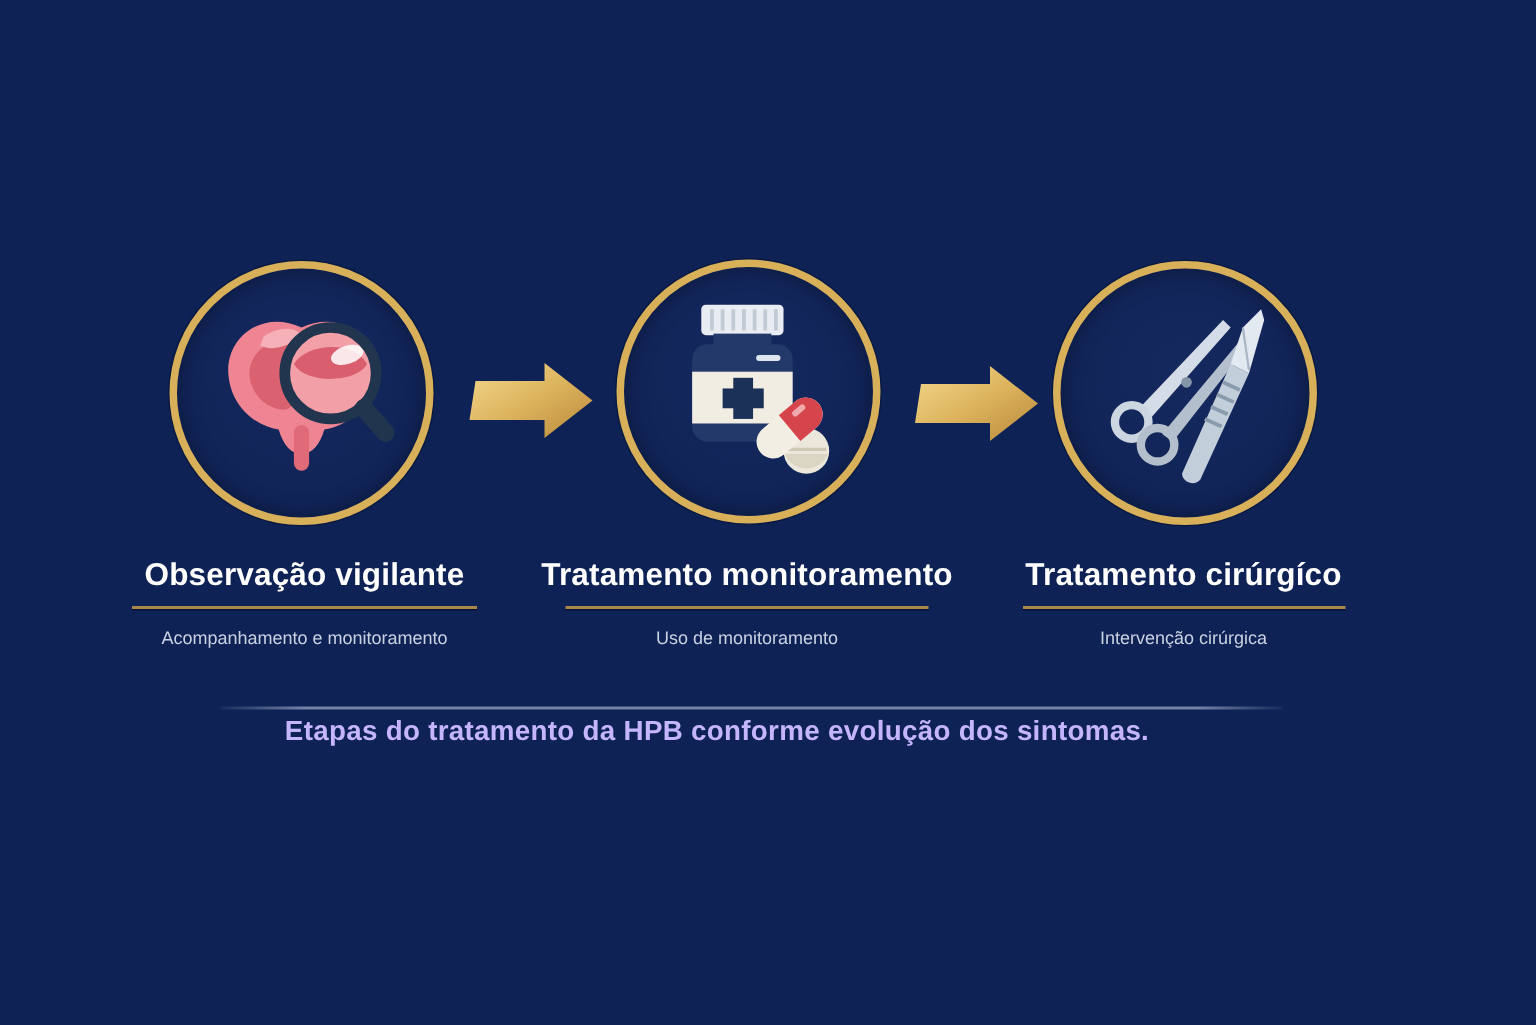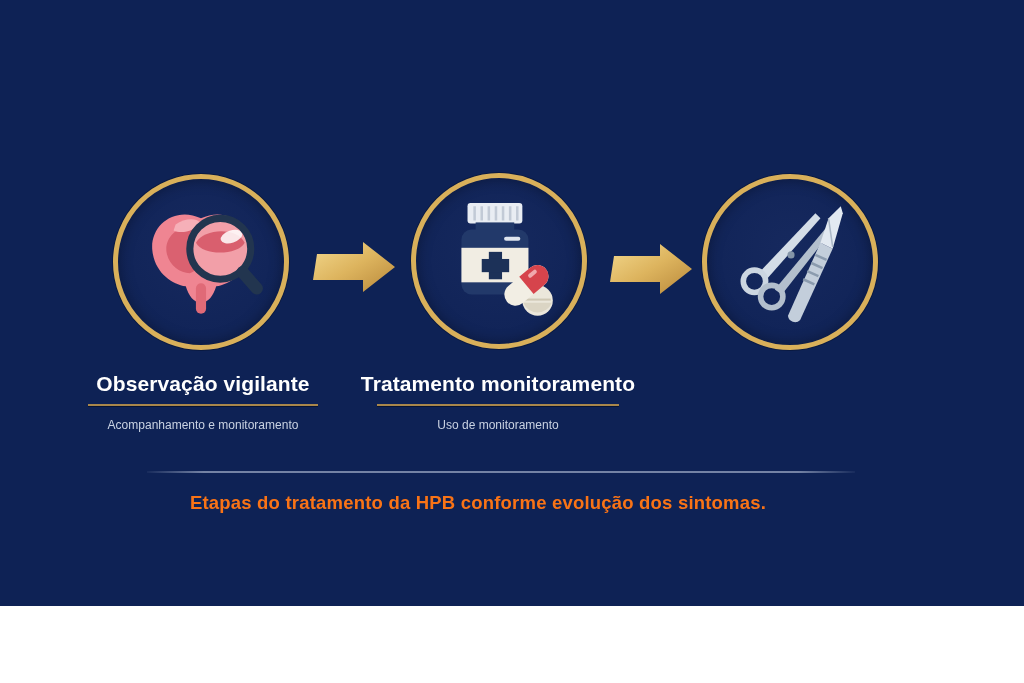--- a/index.html
+++ b/index.html
@@ -1,17 +1,17 @@
 <!DOCTYPE html>
 <html><head>
 <meta charset="utf-8">
 <style>
   html,body{margin:0;padding:0;}
   .canvas{
-    position:relative;width:1024px;height:606px;overflow:hidden;
+    position:relative;width:1024px;height:683px;overflow:hidden;
     background:#0e2255;
     font-family:"Liberation Sans",sans-serif;
   }
   
   .circle{
     position:absolute;width:166px;height:166px;border-radius:50%;
     border:5px solid #d9b05a;
     background:radial-gradient(circle at 50% 42%, #16295e 0%, #112458 68%, #0f2253 100%);
     box-shadow:inset 0 0 14px rgba(0,0,0,0.35), 0 0 0 1px rgba(0,0,0,0.25);
     display:flex;align-items:center;justify-content:center;
@@ -43,22 +43,22 @@
     margin:0 auto;color:#c9d2e2;font-size:12px;line-height:22px;
     max-width:215px;font-weight:normal;
   }
 
   .separator{
     position:absolute;left:147px;top:471px;width:708px;height:1.5px;
     background:linear-gradient(to right, rgba(200,210,230,0.05),
       rgba(200,210,230,0.55) 8%, rgba(200,210,230,0.55) 92%, rgba(200,210,230,0.05));
   }
   .caption{
-    position:absolute;left:478px;top:492px;transform:translateX(-50%);
-    color:#f97316;font-size:18.5px;font-weight:bold;white-space:nowrap;
+    position:absolute;left:478px;top:476px;transform:translateX(-50%);
+    color:#c4b5fd;font-size:18.5px;font-weight:bold;white-space:nowrap;
     letter-spacing:0.2px;
     text-align:center;
   }
   .defs-holder{position:absolute;width:0;height:0;overflow:hidden;}
 </style>
 </head>
 <body>
 
 <div class="canvas">
 
@@ -138,17 +138,22 @@
     <div class="underline u1"></div>
     <p class="step-subtitle">Acompanhamento e monitoramento</p>
   </div>
 
   <div class="textblock t2">
     <h2 class="step-title">Tratamento monitoramento</h2>
     <div class="underline u2"></div>
     <p class="step-subtitle">Uso de monitoramento</p>
   </div>
 
+  <div class="textblock t3">
+    <h2 class="step-title">Tratamento cirúrgíco</h2>
+    <div class="underline u3"></div>
+    <p class="step-subtitle">Intervenção cirúrgica</p>
+  </div>
 
   <div class="separator"></div>
   <div class="caption">Etapas do tratamento da HPB conforme evolução dos sintomas.</div>
 
 </div>
 
 </body></html>

